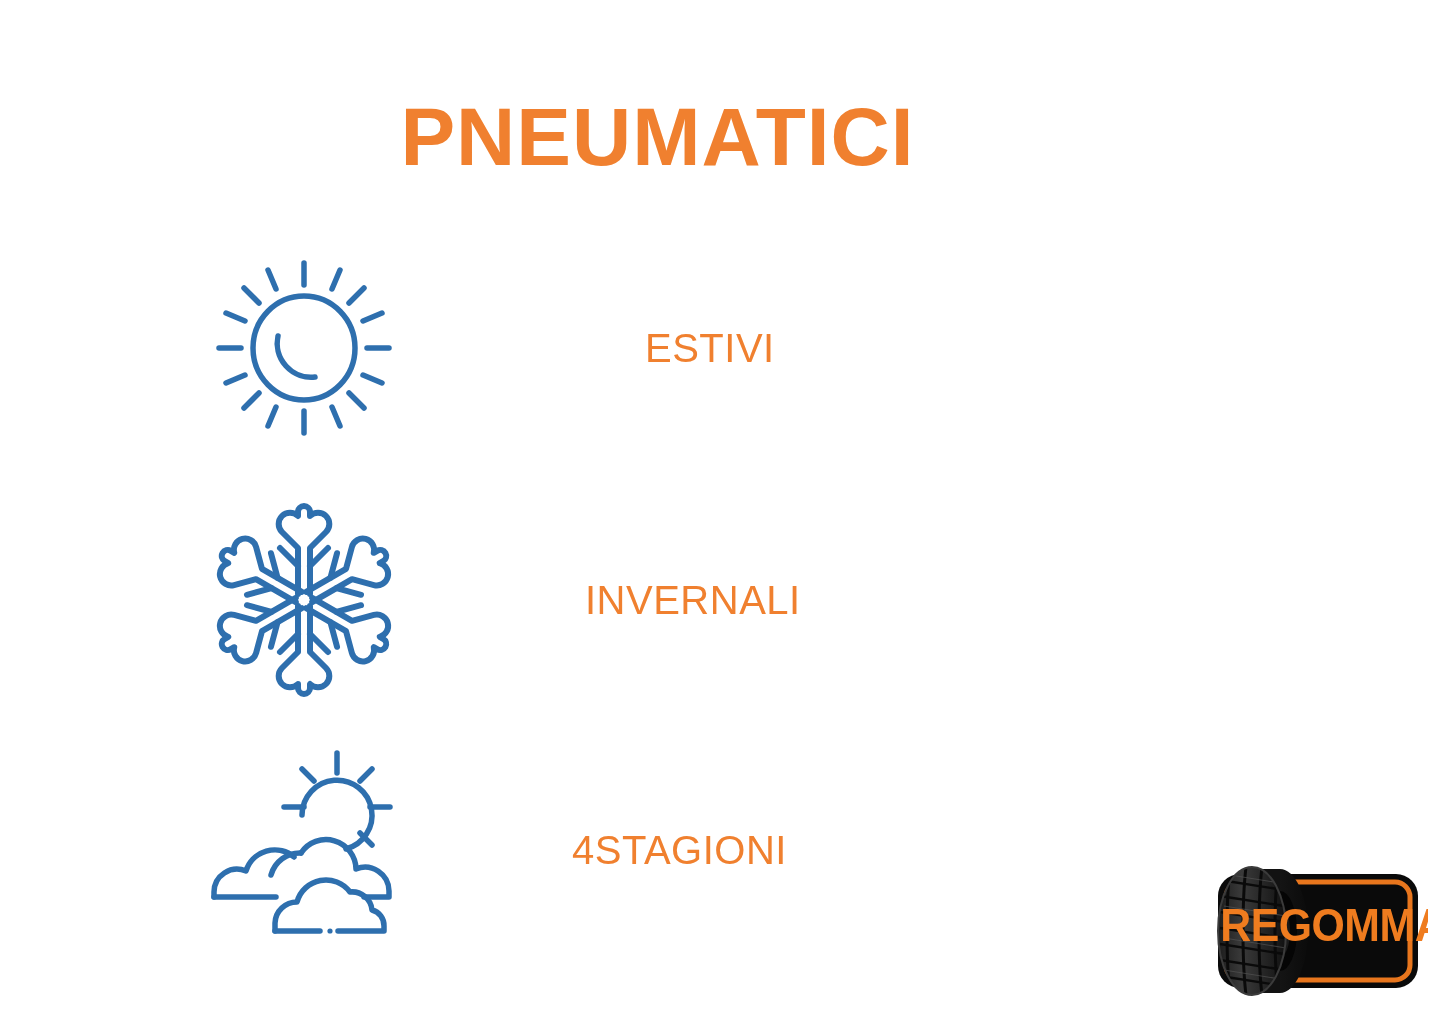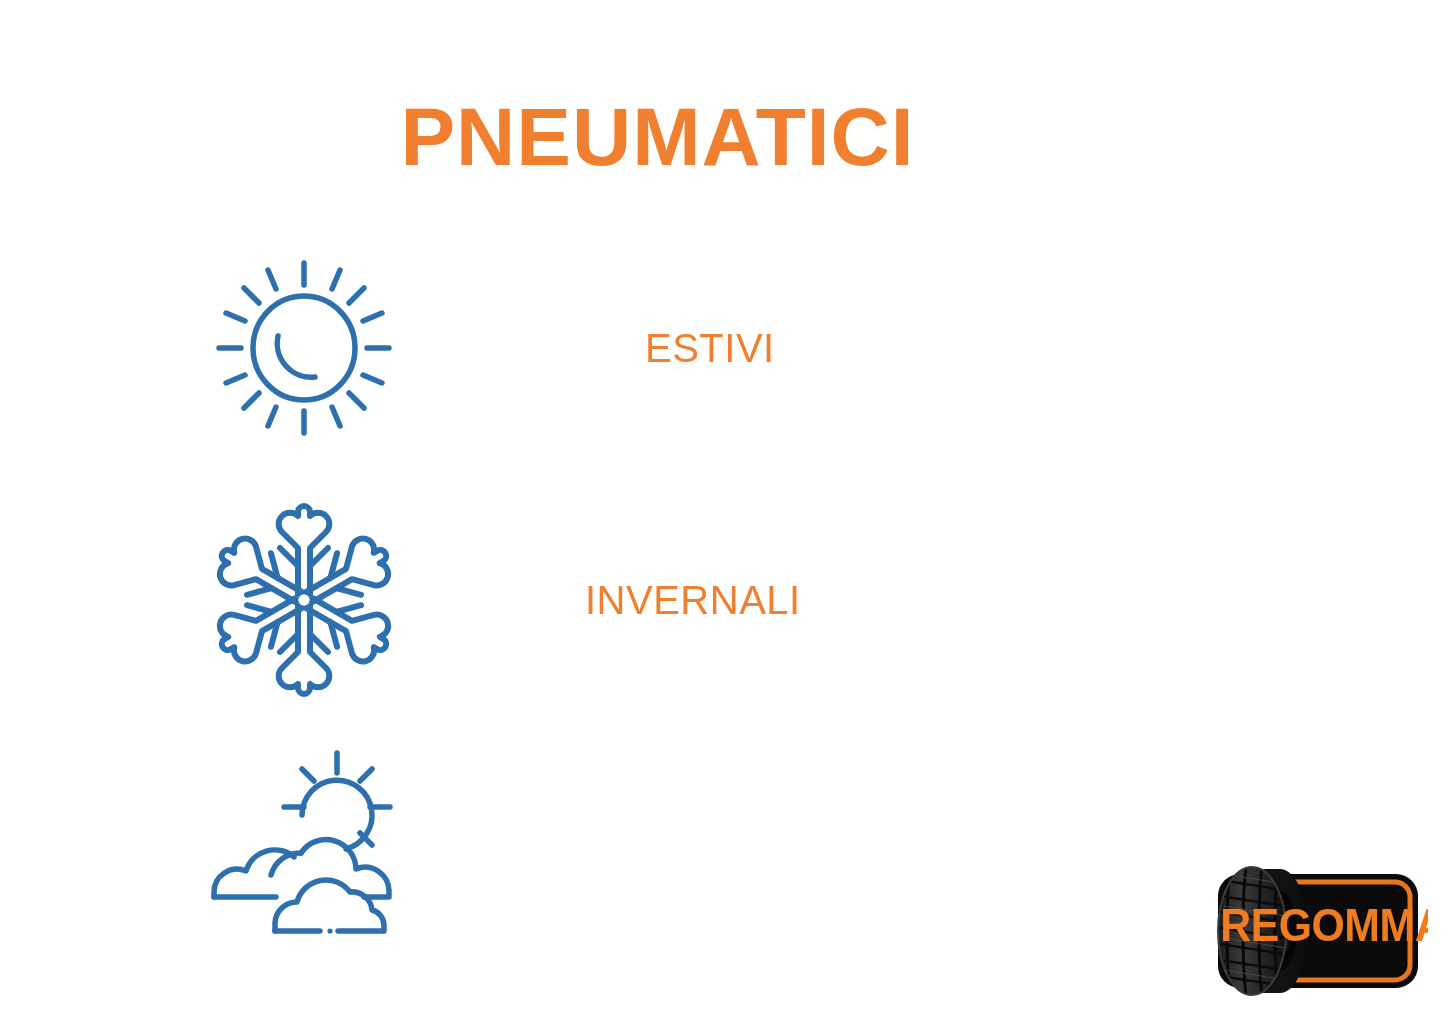--- a/index.html
+++ b/index.html
@@ -203,20 +203,21 @@
                  A 20 20 0 0 1 174 165
                  A 16 16 0 0 1 186 181
                  L 186 186
                  L 140 186"></path>
         <line x1="77" y1="186" x2="122" y2="186"></line>
 
         <circle cx="132" cy="186" r="2.6" fill="#2e6fae" stroke="none"></circle>
       </svg>
     </div>
 
+    <div class="row-label" id="label-2">4STAGIONI</div>
   </div>
 
   <div class="logo">
     <svg viewBox="0 0 232 142" xmlns="http://www.w3.org/2000/svg">
       <defs>
         <linearGradient id="treadGrad" x1="0" y1="0" x2="1" y2="0">
           <stop offset="0%" stop-color="#1c1c1c"></stop>
           <stop offset="35%" stop-color="#3a3a3a"></stop>
           <stop offset="70%" stop-color="#242424"></stop>
           <stop offset="100%" stop-color="#111111"></stop>

